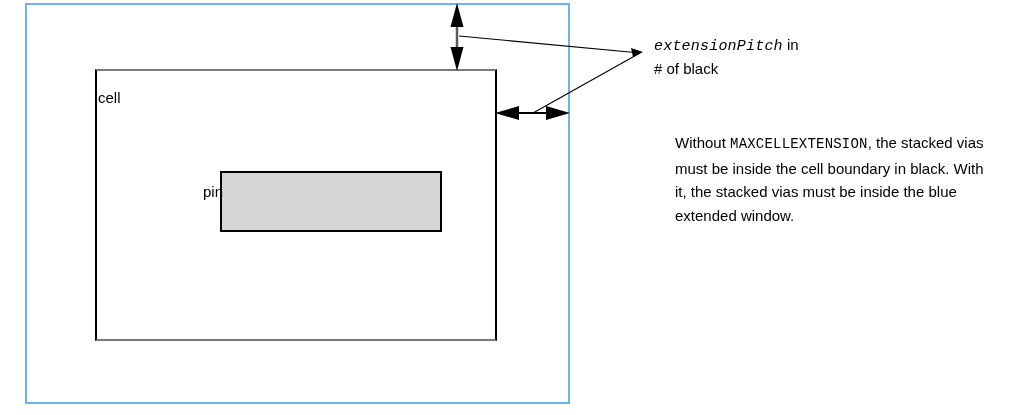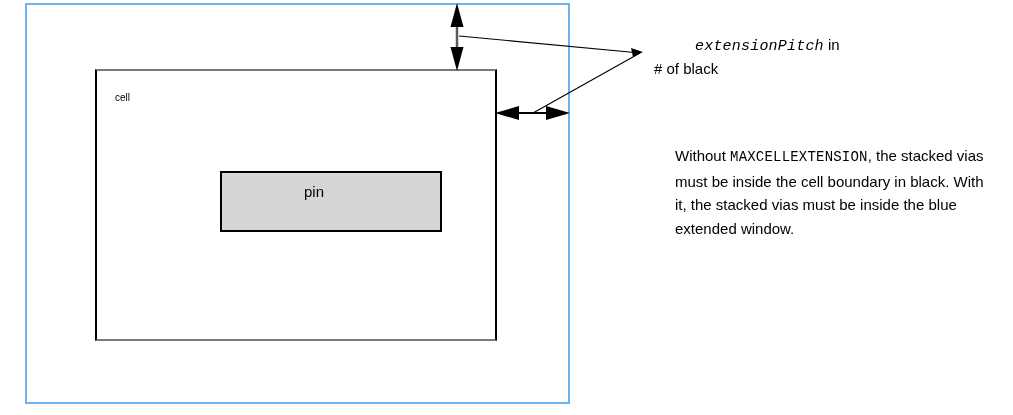--- a/index.html
+++ b/index.html
@@ -38,43 +38,42 @@
     height: 272px;
     box-sizing: border-box;
     border-top: 2px solid #7a7a7a;
     border-left: 2px solid #000000;
     border-right: 2px solid #000000;
     border-bottom: 2px solid #7a7a7a;
     background: transparent;
   }
   .cell-label {
     position: absolute;
-    left: 115px;
+    left: 98px;
     top: 89px;
-    font-size: 10px;
+    font-size: 15px;
     line-height: 17px;
     color: #000000;
     white-space: nowrap;
   }
   .pin-box {
     position: absolute;
     left: 220px;
     top: 171px;
     width: 222px;
     height: 61px;
     box-sizing: border-box;
     border: 2px solid #000000;
     background: #d6d6d6;
   }
   .pin-label {
     position: absolute;
     left: 220px;
     top: 183px;
     width: 222px;
-    text-align: center;
     font-size: 15px;
     line-height: 17px;
     color: #000000;
     white-space: nowrap;
     transform: translateX(-17px);
   }
 
   
   .overlay {
     position: absolute;
@@ -93,32 +92,31 @@
     width: 340px;
     font-size: 15px;
     line-height: 22px;
     color: #000000;
   }
   .mono-ital {
     font-family: "Liberation Mono", "DejaVu Sans Mono", monospace;
     font-style: italic;
     font-size: 15px;
     letter-spacing: 0.2px;
-    margin-left: 41px;
   }
   .mono-plain {
     font-family: "Liberation Mono", "DejaVu Sans Mono", monospace;
     font-style: normal;
     font-size: 14px;
     letter-spacing: 0.2px;
   }
   .annot-note {
     position: absolute;
     left: 675px;
-    top: 144px;
+    top: 131px;
     width: 322px;
     font-size: 15px;
     line-height: 23.5px;
     color: #000000;
   }
 </style>
 </head>
 <body>
 
 <div id="canvas">

